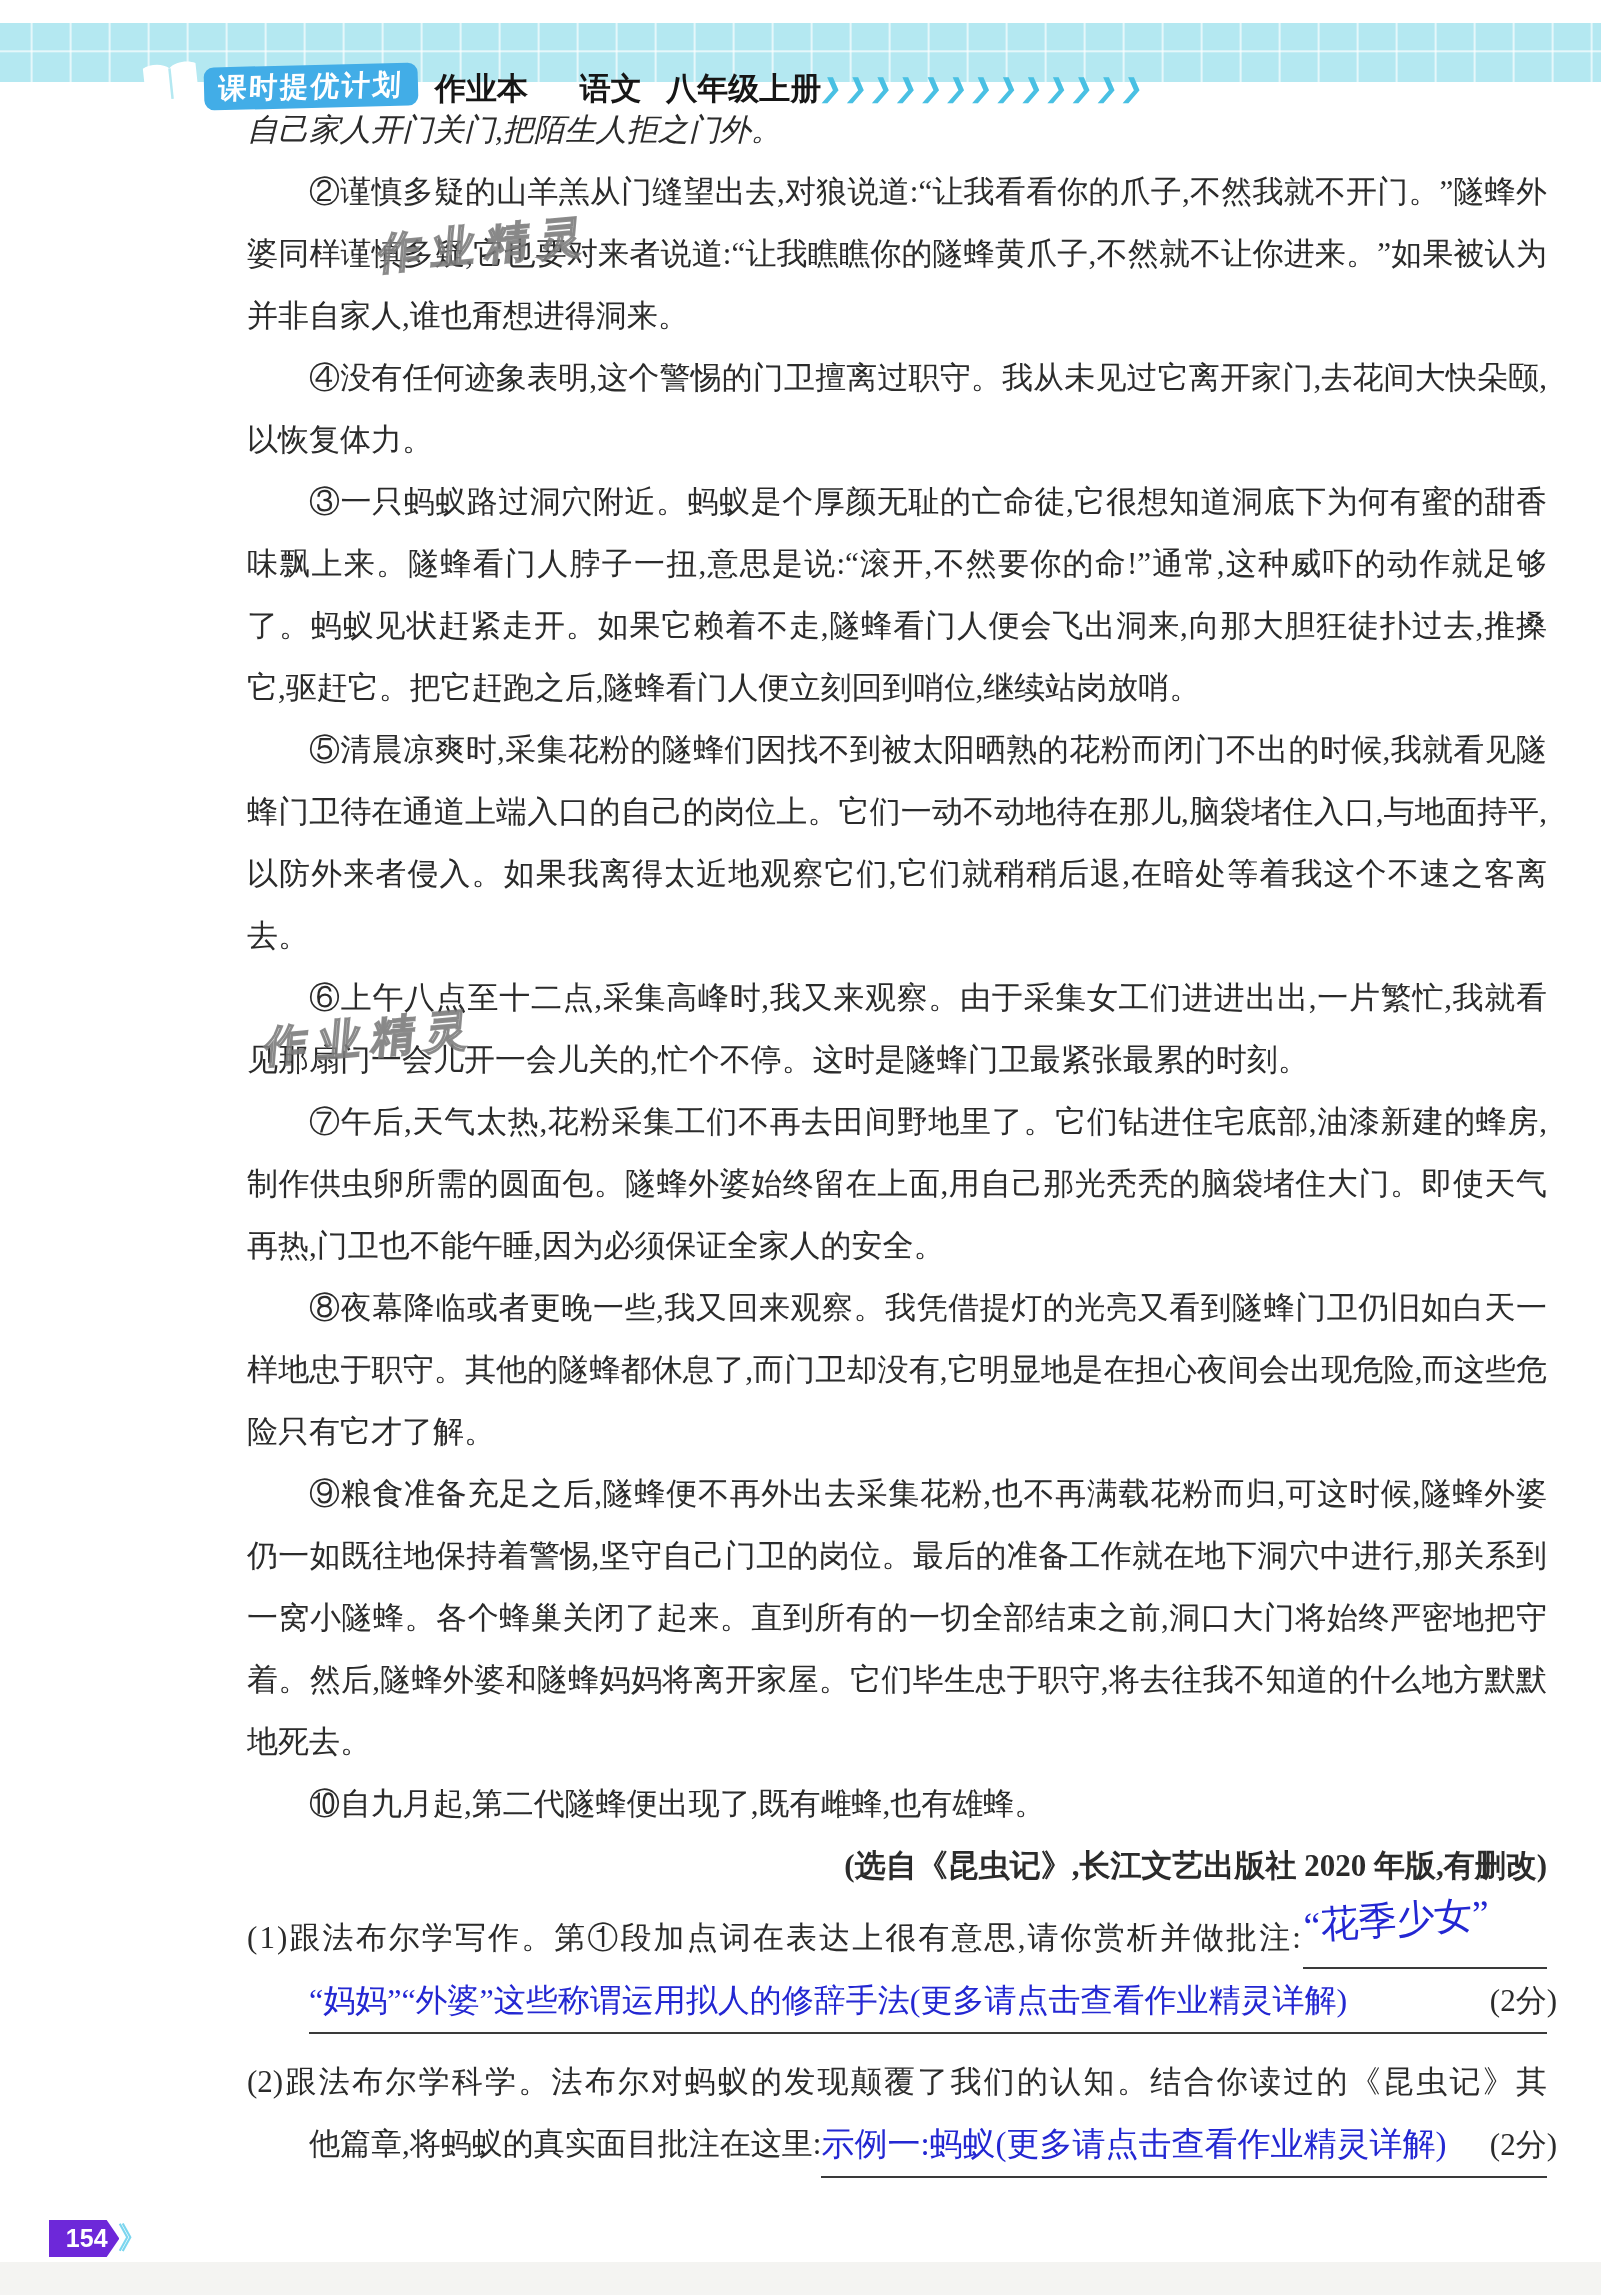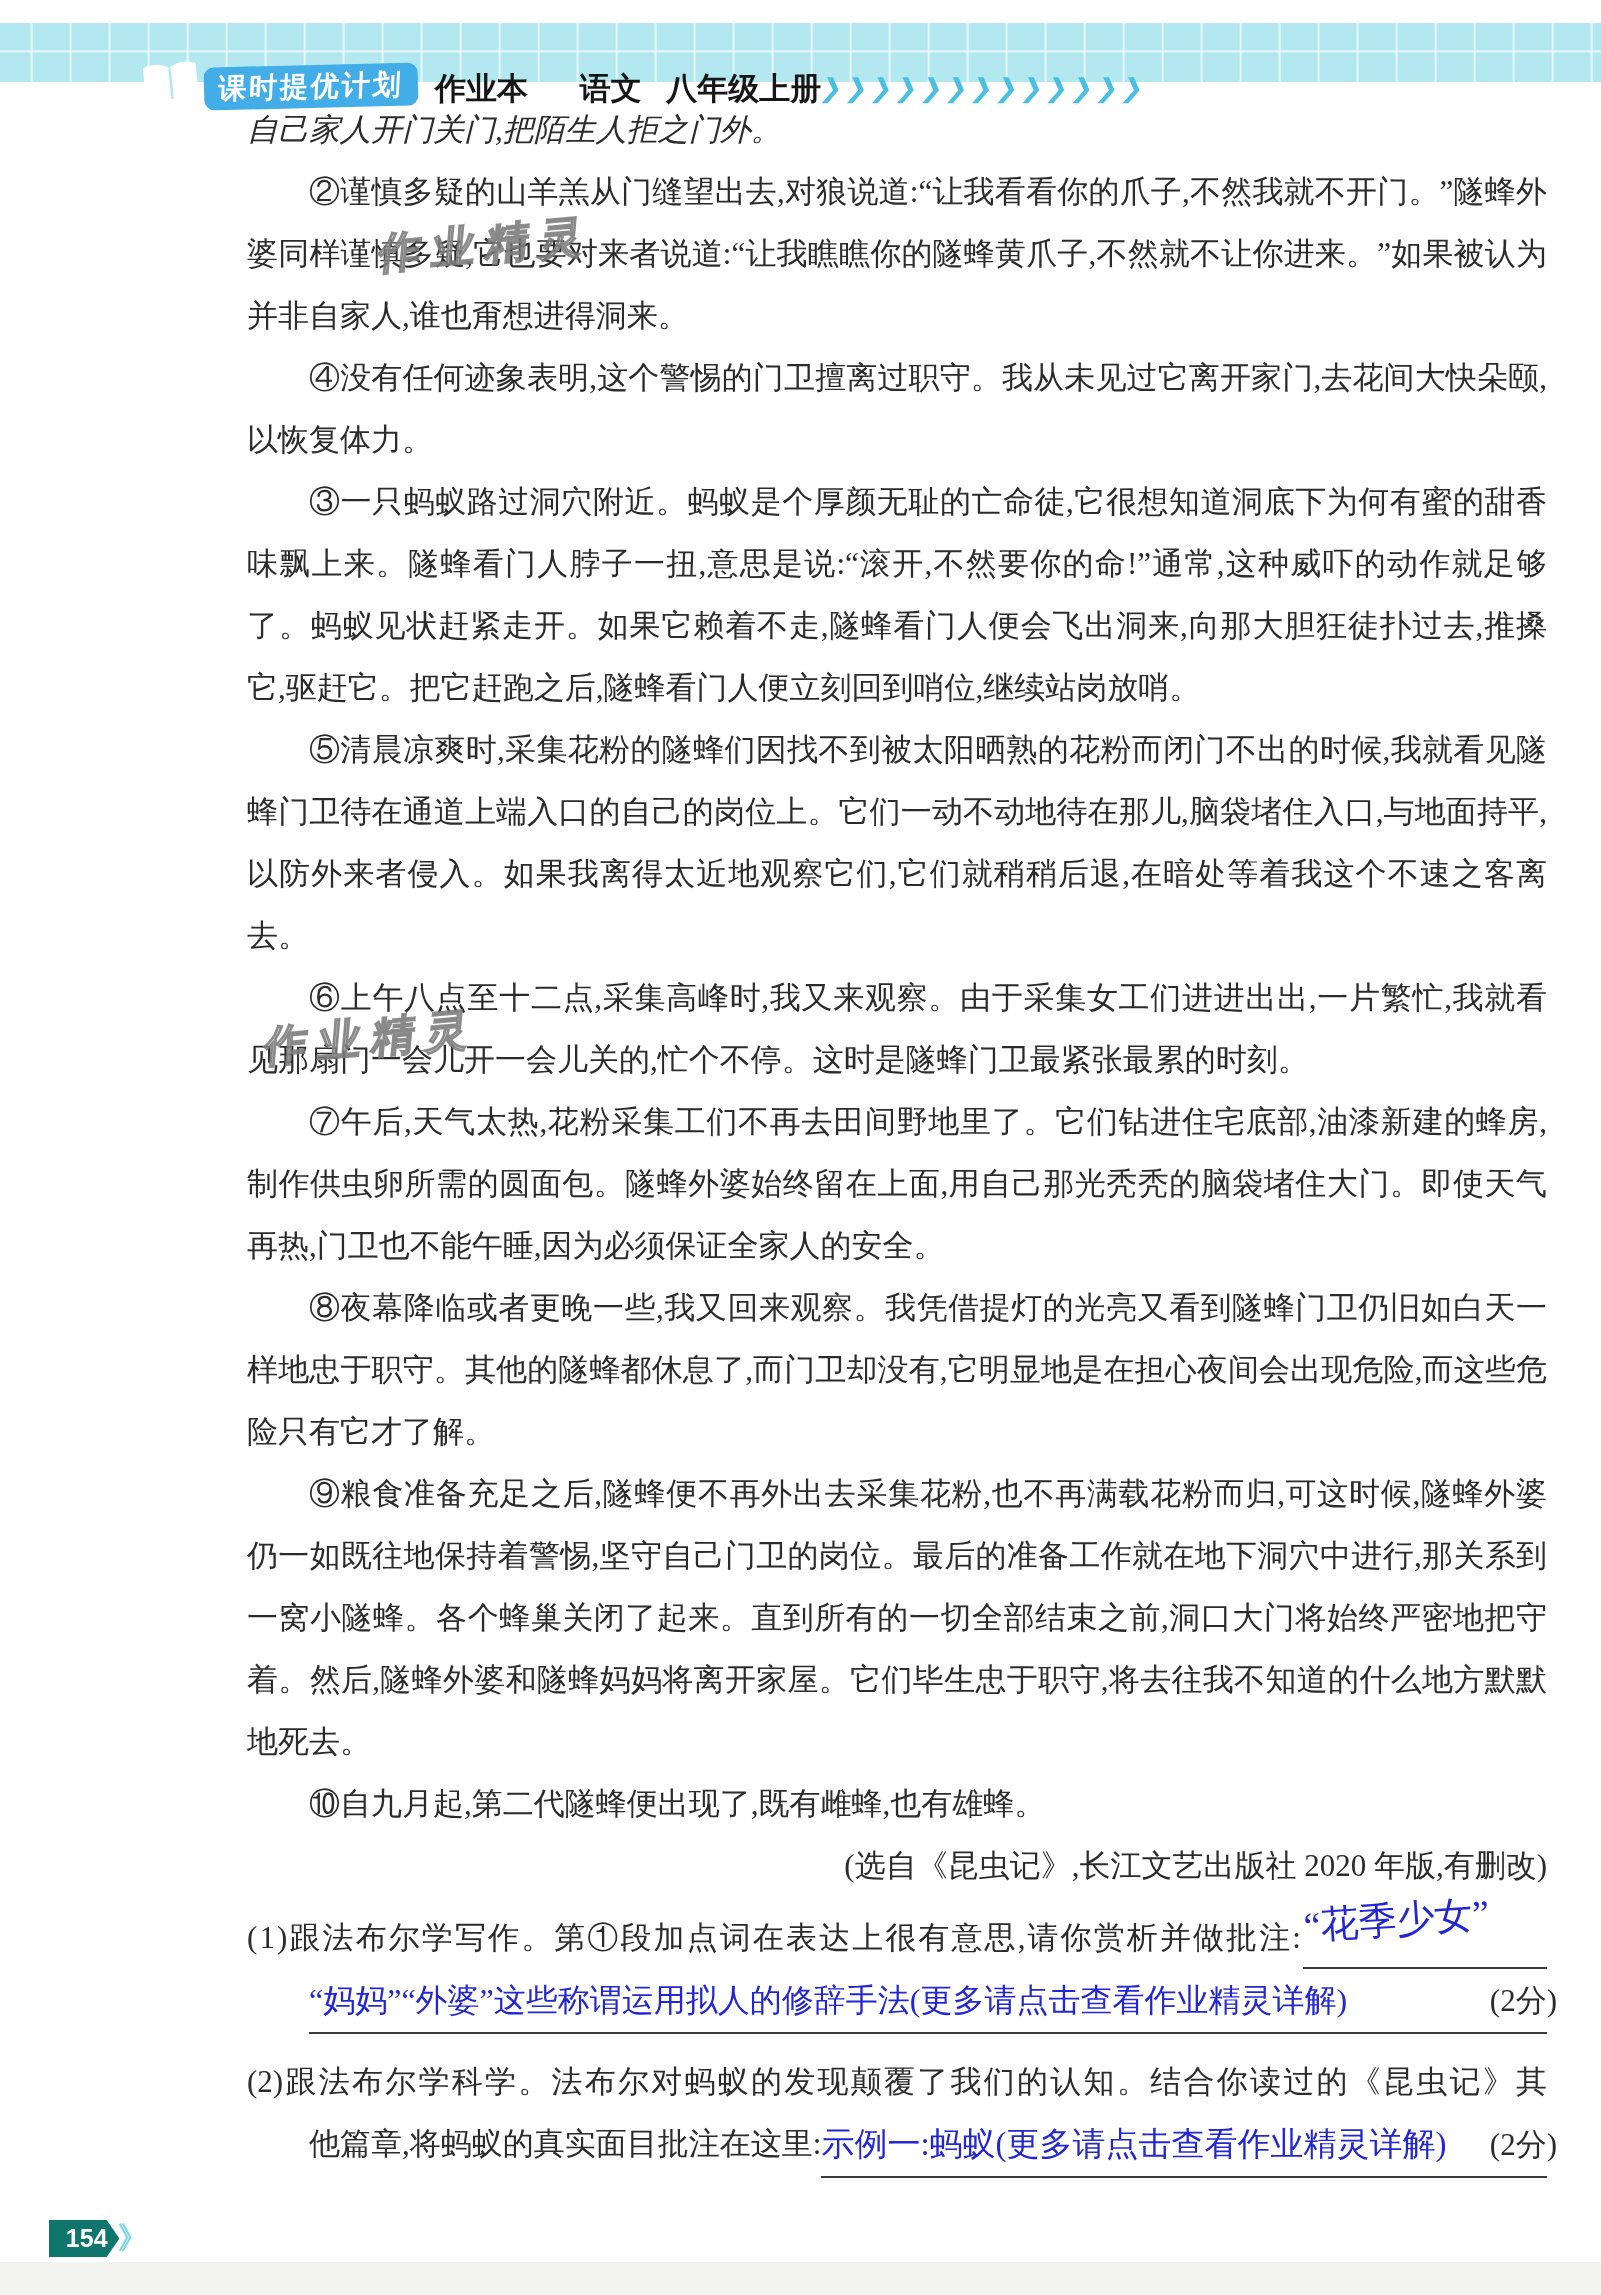--- a/index.html
+++ b/index.html
@@ -58,21 +58,21 @@
   }
   .wm1 { left:378px; top:216px; }
   .wm2 { left:264px; top:1009px; }
   
   .content {
     position:absolute; left:247px; top:99px; width:1300px;
     font-size:31px; line-height:62px; text-align:justify;
   }
   .para { margin:0; text-indent:2em; }
   .para.first-line { text-indent:0;font-style:italic; }
-  .attribution { margin:0; text-indent:0; text-align:right; }
+  .attribution { margin:0; text-indent:0; text-align:right;font-weight:bold; }
   
   .question { margin-top:8.4px; }
   .q1-line1 { display:flex; align-items:flex-end; }
   .q1-prefix { white-space:nowrap; letter-spacing:2.1px; }
   .ans-underline-slot {
     flex:1; border-bottom:2.5px solid #3a3a3a; position:relative; height:62px;
   }
   .ans-floating {
     position:absolute; left:3.3px; bottom:10px;
     color:#2327d2; font-size:38px; white-space:nowrap;
@@ -90,21 +90,21 @@
   .q2-line2 { display:flex; }
   .q2-prefix { white-space:nowrap; padding-left:62px; }
   .ans-slot2 {
     flex:1; border-bottom:2.5px solid #3a3a3a;
     position:relative; white-space:nowrap;
   }
   .ans-text2 { color:#2327d2; font-size:33px; position:relative; z-index:2; }
   
   .page-badge { position:absolute; left:49px; top:2218px; display:flex; align-items:center; z-index:3; }
   .badge-num {
-    background:#0f766e; color:#ffffff;
+    background:#6d28d9; color:#ffffff;
     font-family:"Liberation Sans","DejaVu Sans",sans-serif;
     font-weight:bold; font-size:25px; line-height:37px;
     padding:0 6.7px 0 11.7px;
     clip-path:polygon(0 0, 82% 0, 100% 50%, 82% 100%, 0 100%);
     width:52px; text-align:center;
   }
   .badge-chevron { color:#7cd6ef; font-size:30px; font-weight:bold; margin-left:-1.7px; }
   .bottom-strip { position:absolute; left:0; top:2262px; width:100%; height:33px; background:#f4f4f2; }
 </style>
 </head>

